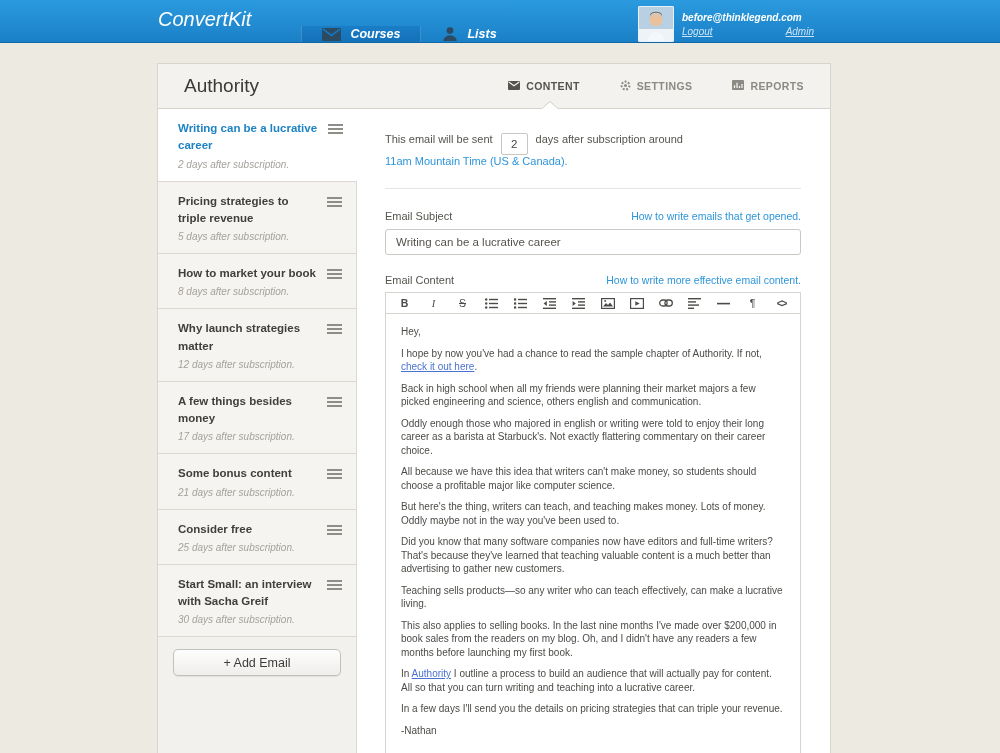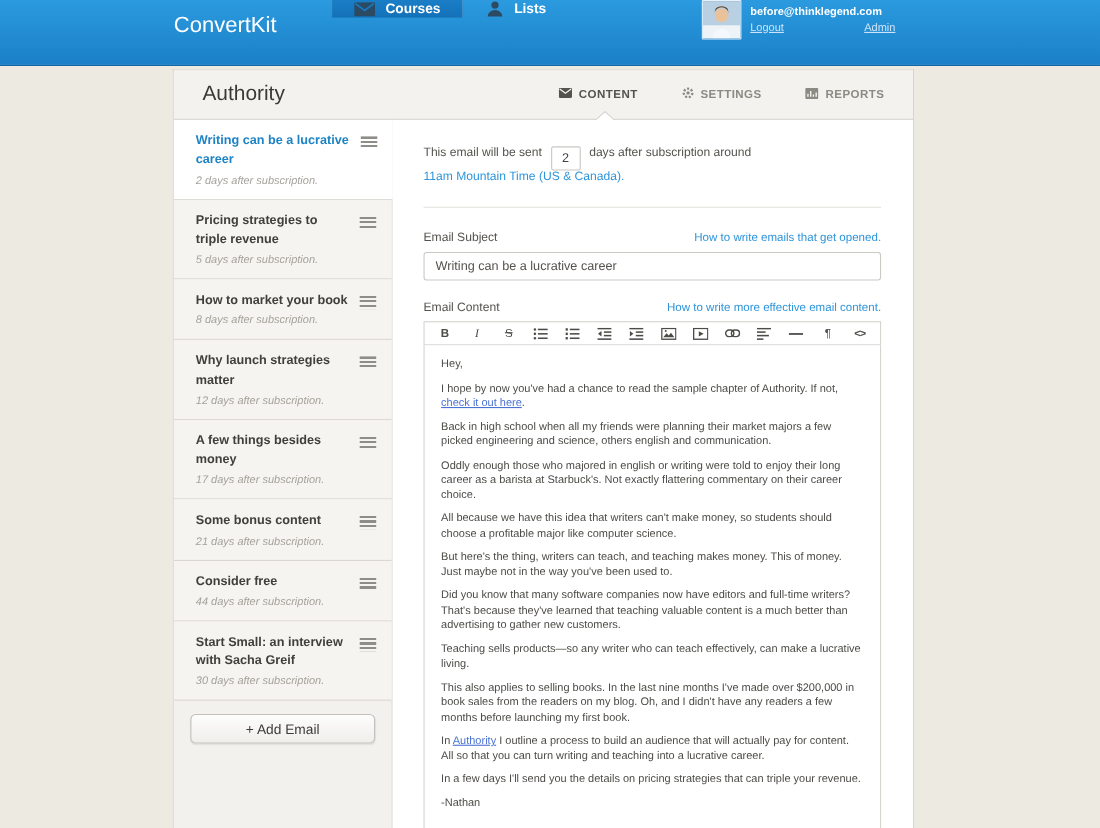--- a/index.html
+++ b/index.html
@@ -3,23 +3,24 @@
 <meta charset="utf-8">
 <style>
   * { box-sizing: border-box; }
   html,body { margin:0; padding:0; }
   body {
     width:1000px; height:753px; overflow:hidden; position:relative;
     background:#edeae2; font-family:"Liberation Sans", sans-serif;
   }
   
   .topnav {
-    height:60px; display:flex; align-items:flex-start;
+    height:43px; display:flex; align-items:flex-end;
     background:linear-gradient(#2b9ade,#1a80c7);
     border-bottom:1px solid #1268a6;
+    font-style:italic;
   }
   .brand { margin-left:158px; color:#fff; font-size:20px; font-weight:500; line-height:46px; cursor:pointer; }
   .nav-items { display:flex; margin-left:50px; }
   .nav-item {
     display:flex; align-items:center; gap:9px; padding:0 21px;
     color:#fff; font-weight:bold; font-size:12.5px; cursor:pointer;
   }
   .nav-item.active {
     background:linear-gradient(#1a7ec6,#1371b8);
     box-shadow: inset 1px 0 rgba(255,255,255,.18), inset -1px 0 rgba(255,255,255,.18);
@@ -233,21 +234,21 @@
           <div class="email-item">
             <div class="email-main">
               <div class="email-title">Some bonus content</div>
               <div class="email-sub">21 days after subscription.</div>
             </div>
             <span class="drag-handle"></span>
           </div>
           <div class="email-item">
             <div class="email-main">
               <div class="email-title">Consider free</div>
-              <div class="email-sub">44 days after subscription.</div>
+              <div class="email-sub">25 days after subscription.</div>
             </div>
             <span class="drag-handle"></span>
           </div>
           <div class="email-item">
             <div class="email-main">
               <div class="email-title">Start Small: an interview with Sacha Greif</div>
               <div class="email-sub">30 days after subscription.</div>
             </div>
             <span class="drag-handle"></span>
           </div>
@@ -370,21 +371,21 @@
           <span class="tb-btn">
             <span class="code">&lt;&gt;</span>
           </span>
         </div>
       <div class="editor-box">
           <p>Hey,</p>
           <p>I hope by now you've had a chance to read the sample chapter of Authority. If not, <a class="body-link">check it out here</a>.</p>
           <p>Back in high school when all my friends were planning their market majors a few picked engineering and science, others english and communication.</p>
           <p>Oddly enough those who majored in english or writing were told to enjoy their long career as a barista at Starbuck's. Not exactly flattering commentary on their career choice.</p>
           <p>All because we have this idea that writers can't make money, so students should choose a profitable major like computer science.</p>
-          <p>But here's the thing, writers can teach, and teaching makes money. This of money. Just maybe not in the way you've been used to.</p>
+          <p>But here's the thing, writers can teach, and teaching makes money. Lots of money. Oddly maybe not in the way you've been used to.</p>
           <p>Did you know that many software companies now have editors and full-time writers? That's because they've learned that teaching valuable content is a much better than advertising to gather new customers.</p>
           <p>Teaching sells products—so any writer who can teach effectively, can make a lucrative living.</p>
           <p>This also applies to selling books. In the last nine months I've made over $200,000 in book sales from the readers on my blog. Oh, and I didn't have any readers a few months before launching my first book.</p>
           <p>In <a class="body-link">Authority</a> I outline a process to build an audience that will actually pay for content. All so that you can turn writing and teaching into a lucrative career.</p>
           <p>In a few days I'll send you the details on pricing strategies that can triple your revenue.</p>
           <p>-Nathan</p>
         </div>
     </div>
   </div>
 </div>

